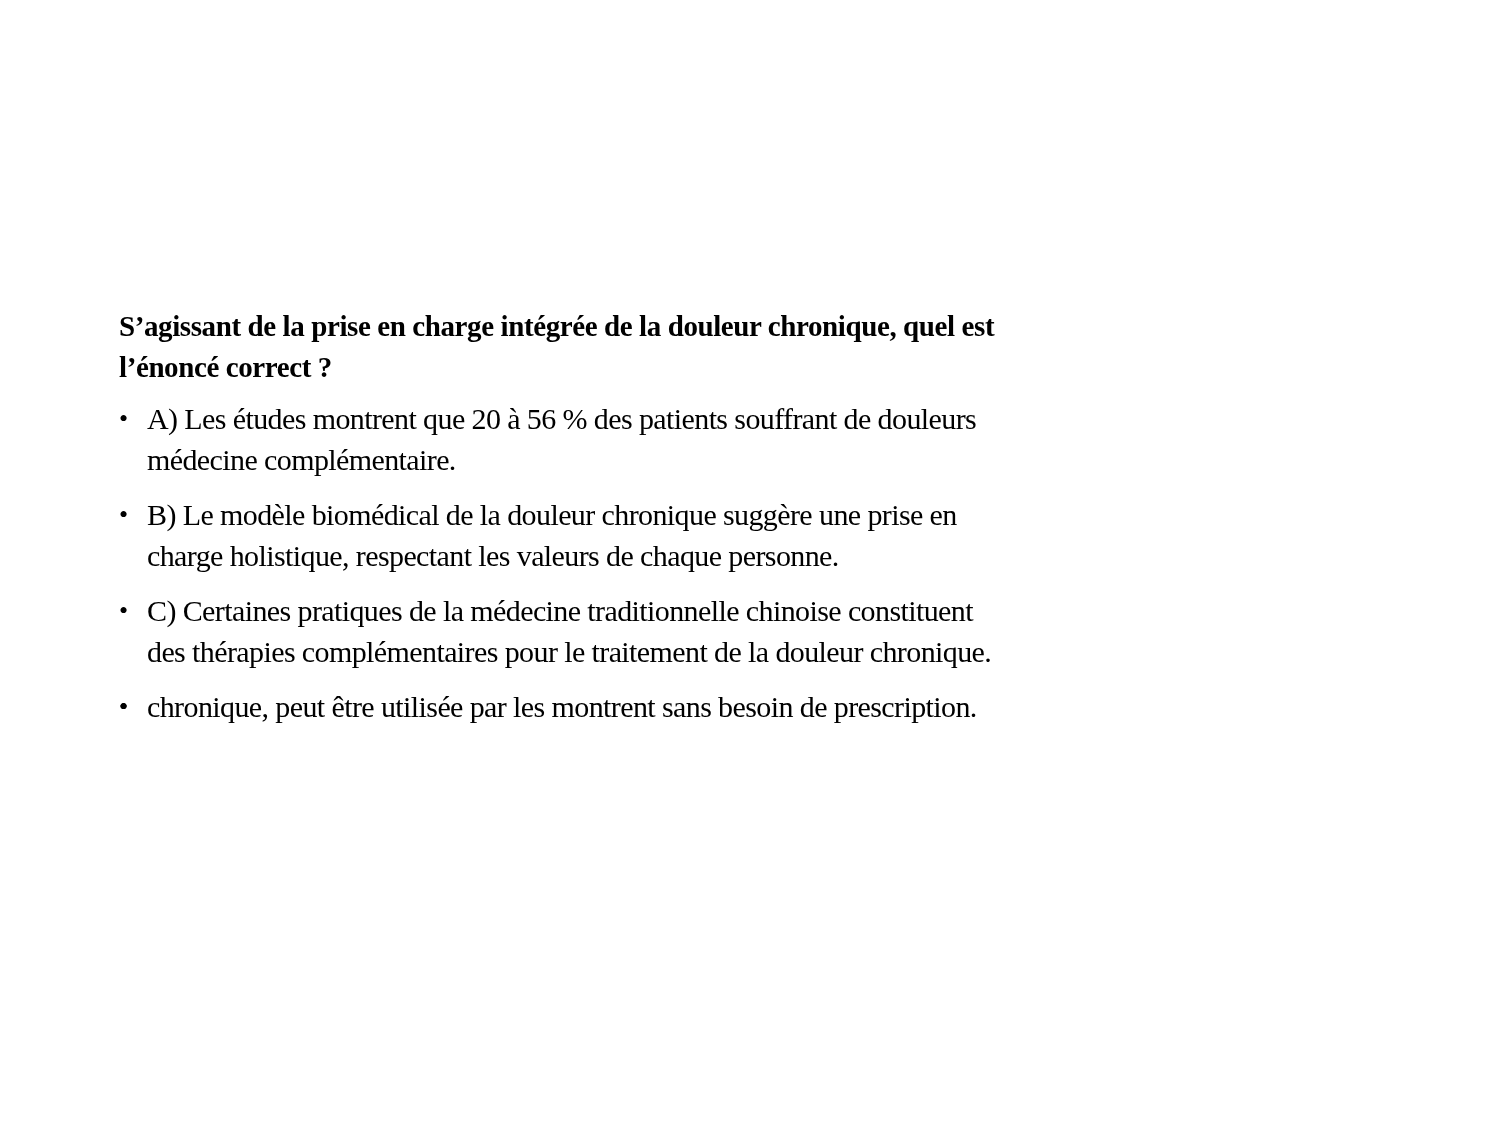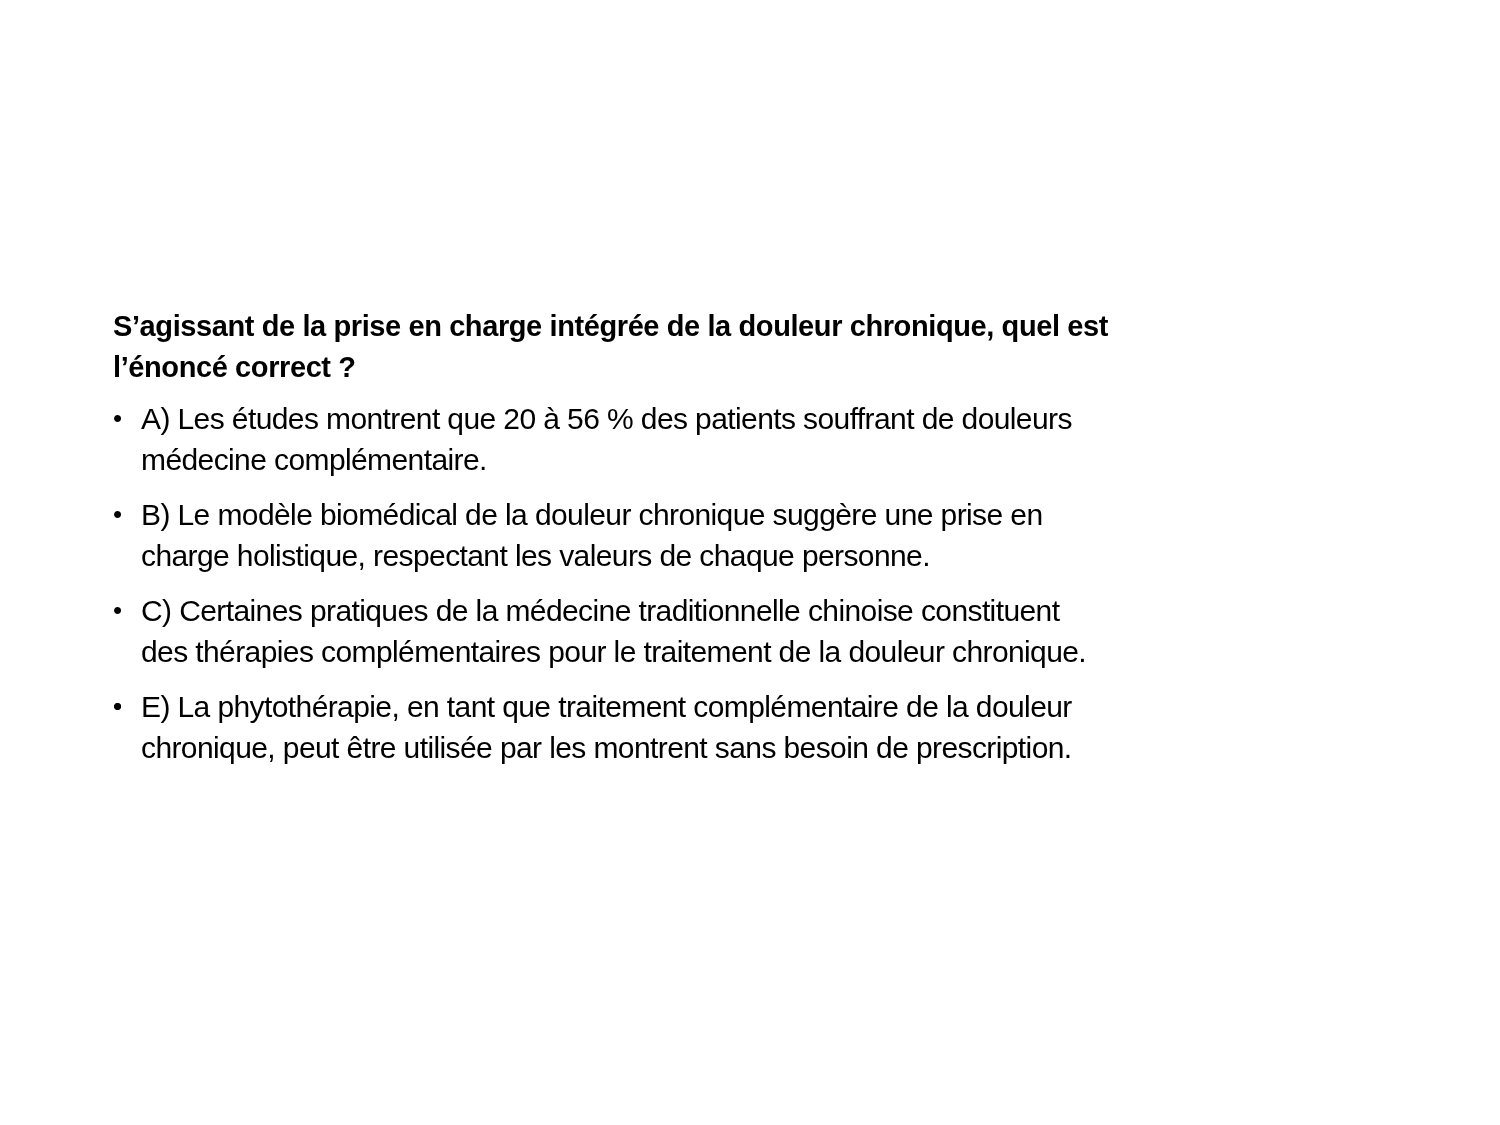--- a/index.html
+++ b/index.html
@@ -16,23 +16,24 @@
       color: #000000;
     }
     .slide {
       position: absolute;
       left: 0; top: 0;
       width: 1500px; height: 1125px;
       background: #ffffff;
     }
     .content {
       position: absolute;
-      left: 113px;
+      left: 119px;
       top: 306px;
       width: 1280px;
+      font-family: Liberation Serif, serif;
     }
     .question {
       font-weight: bold;
       font-size: 29px;
       line-height: 41px;
       letter-spacing: -0.4px;
       margin: 0 0 10px 0;
     }
     .question .line { display: block; white-space: nowrap; }
     .options {
@@ -81,18 +82,17 @@
       <li class="option">
         <span class="bullet">•</span>
         <span class="line">C) Certaines pratiques de la médecine traditionnelle chinoise constituent</span>
         <span class="line">des thérapies complémentaires pour le traitement de la douleur chronique.</span>
       </li>
       <li class="option">
         <span class="bullet">•</span>
       </li>
       <li class="option">
         <span class="bullet">•</span>
-        <span class="line">E) La phytothérapie, en tant que traitement complémentaire de la douleur</span>
         <span class="line">chronique, peut être utilisée par les montrent sans besoin de prescription.</span>
       </li>
     </ul>
   </div>
 </div>
 
 </body></html>

